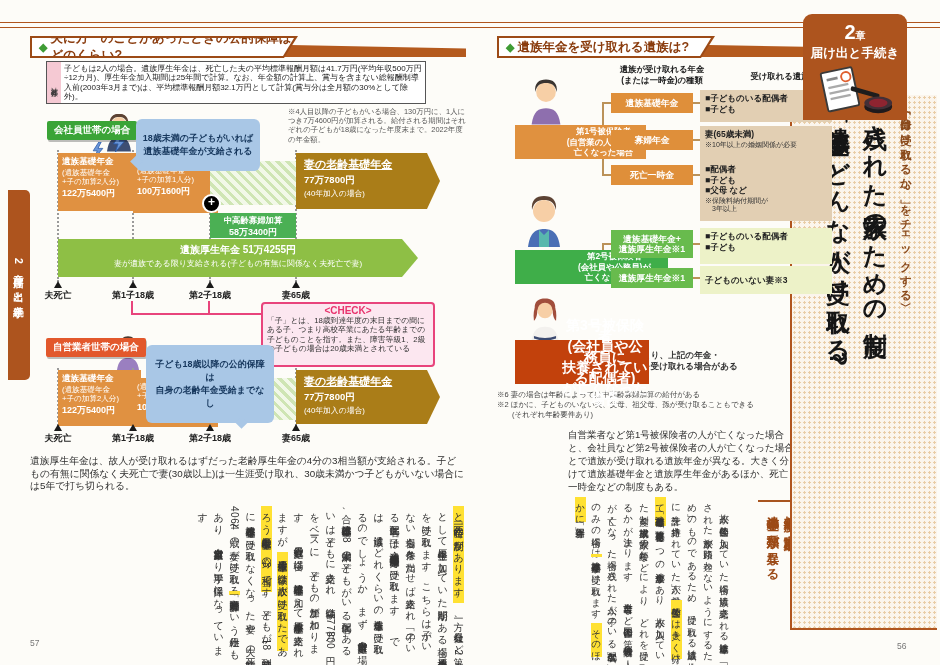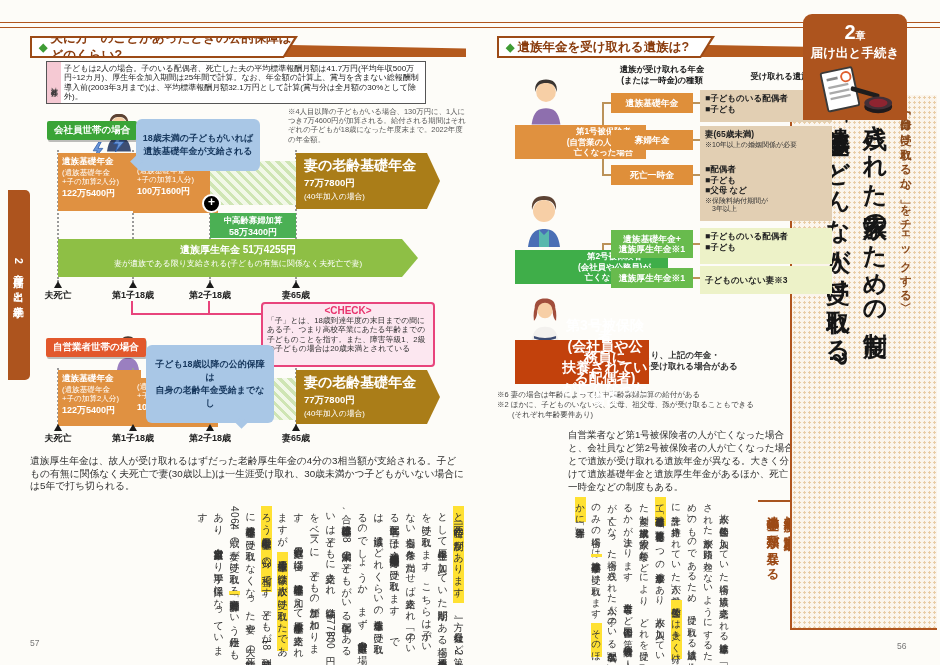--- a/index.html
+++ b/index.html
@@ -52,21 +52,21 @@
                    background:#a9c7e6; transform:rotate(45deg); }
 
   
   .vline { border-left:2px dotted #9a9a9a; width:0; z-index:0; }
   .obox { background:#e09141; color:#fff; z-index:1; padding:3px 4px; }
   .obox .t { font-weight:bold; font-size:8.6px; }
   .obox .s { font-size:7.6px; line-height:9px; }
   .obox .a { font-weight:bold; font-size:9px; margin-top:1px; }
   .goldarr { background:#aa7d18; color:#fff; z-index:1; padding:4px 14px 0 8px;
              clip-path:polygon(0 0,calc(100% - 13px) 0,100% 50%,calc(100% - 13px) 100%,0 100%); }
-  .goldarr .t { font-weight:bold; font-size:14px; }
+  .goldarr .t { font-weight:bold; font-size:11px;text-decoration:underline; }
   .goldarr .a { font-weight:bold; font-size:9.5px; margin-top:2px; }
   .goldarr .n { font-size:7.8px; margin-top:1px; }
   .greenarr { background:#8ebf45; color:#fff; z-index:1; text-align:center; padding-top:4px;
               clip-path:polygon(0 0,calc(100% - 16px) 0,100% 50%,calc(100% - 16px) 100%,0 100%); }
   .greenarr .t { font-weight:bold; font-size:10px; }
   .greenarr .s { font-size:8px; margin-top:1px; }
   .hatch { background:repeating-linear-gradient(45deg,#cfe5b4 0 3px,#f2f8e8 3px 7px); z-index:1; }
   .gbox-mid { background:#4bb054; color:#fff; text-align:center; z-index:2; padding-top:2px; }
   .gbox-mid .t { font-weight:bold; font-size:8.4px; }
   .gbox-mid .a { font-weight:bold; font-size:9px; }
@@ -132,21 +132,21 @@
   <div class="abs ribbon" style="left:30px;top:36px;width:268px;height:22px;">
     <div class="shape"></div>
     <div class="inner">
       <span class="dia">◆</span>
       <span>夫に万一のことがあったときの公的保障はどのくらい?</span>
     </div>
   </div>
 
   <div class="abs calcbox">
     <div class="lbl vt">計算条件</div>
-    <div class="txt">子どもは2人の場合。子のいる配偶者、死亡した夫の平均標準報酬月額は41.7万円(平均年収500万円÷12カ月)、厚生年金加入期間は25年間で計算。なお、年金額の計算上、賞与を含まない総報酬制導入前(2003年3月まで)は、平均標準報酬月額32.1万円として計算(賞与分は全月額の30%として除外)。</div>
+    <div class="txt">子どもは2人の場合。遺族厚生年金は、死亡した夫の平均標準報酬月額は41.7万円(平均年収500万円÷12カ月)、厚生年金加入期間は25年間で計算。なお、年金額の計算上、賞与を含まない総報酬制導入前(2003年3月まで)は、平均標準報酬月額32.1万円として計算(賞与分は全月額の30%として除外)。</div>
   </div>
 
   <div class="abs smallnote" style="left:288px;top:107px;width:180px;">※4人目以降の子どもがいる場合、130万円に、1人につき7万4600円が加算される。給付される期間はそれぞれの子どもが18歳になった年度末まで。2022年度の年金額。</div>
 
   <div class="abs chip green" style="left:47px;top:121px;">会社員世帯の場合</div>
   <svg class="abs avatar" style="left:104px;top:112px;" width="30" height="40" viewBox="0 0 40 52">
     <path d="M8,16 a12,12 0 0 1 24,0 l1,3 c0,-14 -5,-17 -13,-17 c-8,0 -13,3 -13,17 z" fill="#5d4334"></path>
     <circle cx="20" cy="16" r="10" fill="#f7cfa6"></circle>
     <path d="M9,15 c2,-7 5,-9 11,-9 c6,0 9,2 11,9 c0,-9 -4,-13 -11,-13 c-7,0 -11,4 -11,13 z" fill="#5d4334"></path>
     <path d="M4,52 c2,-16 8,-19 16,-19 c8,0 14,3 16,19 z" fill="#3d4e73"></path>

